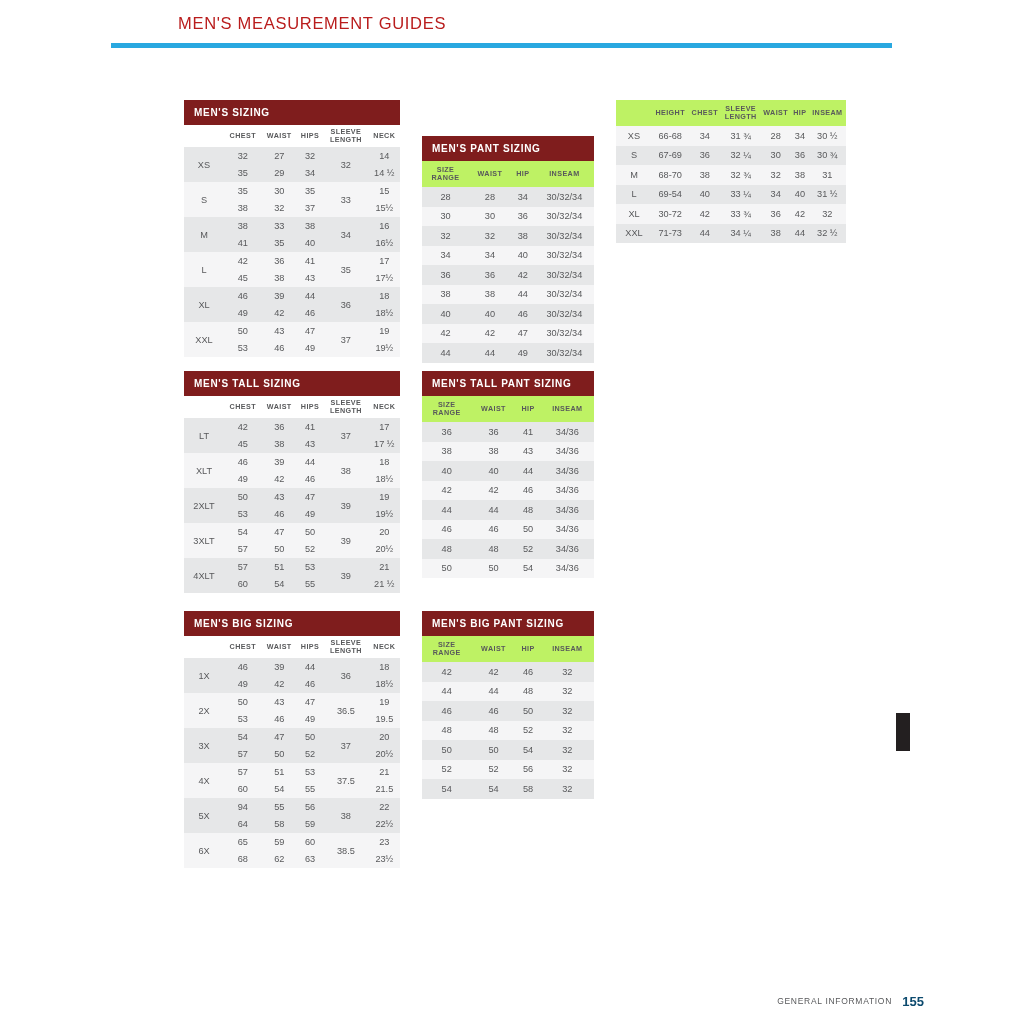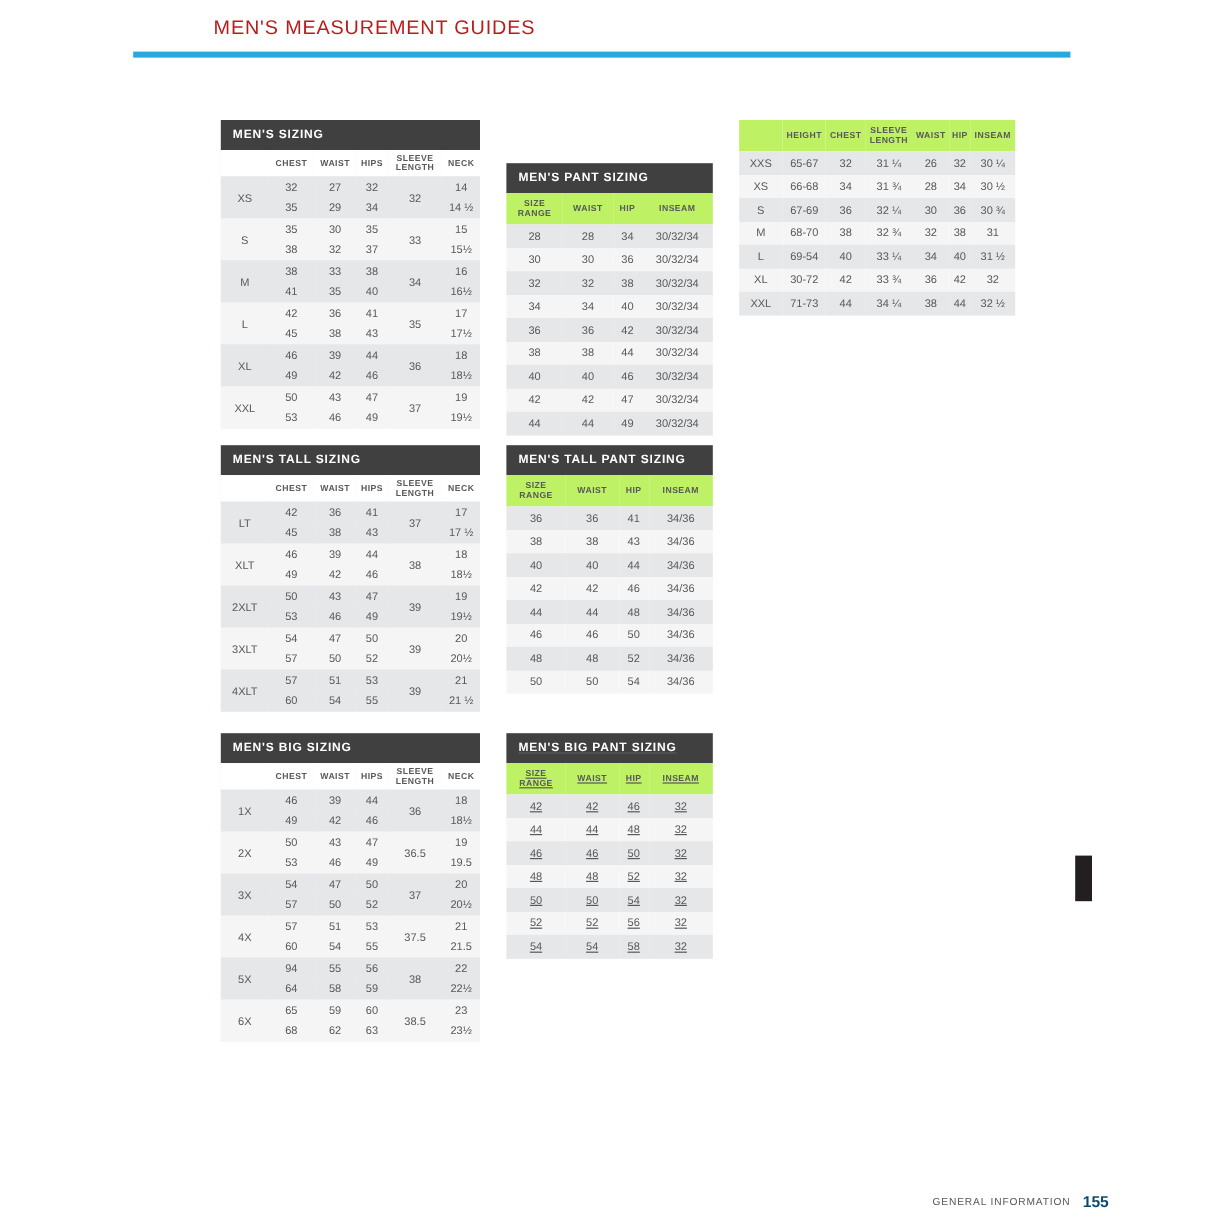--- a/index.html
+++ b/index.html
@@ -20,21 +20,21 @@
     font-weight:400;
   }
   .title-rule{
     position:absolute;
     left:111px; top:43px;
     width:781px; height:5px;
     background:#29a8e0;
   }
   .table-block{position:absolute;}
   .tbl-head{
-    background:#404040;
+    background:#7f1d1d;
     color:#ffffff;
     font-size:10px;
     font-weight:bold;
     letter-spacing:0.7px;
     padding:7px 0 7px 10px;
     box-sizing:border-box;
   }
   table.grid{
     border-collapse:collapse;
     width:100%;
@@ -276,29 +276,20 @@
         <th style="width:34px"></th>
         <th>HEIGHT</th>
         <th>CHEST</th>
         <th>SLEEVE<br>LENGTH</th>
         <th>WAIST</th>
         <th>HIP</th>
         <th>INSEAM</th>
       </tr>
     </thead>
     <tbody>
-        <tr class="rband">
-          <td>XXS</td>
-          <td>65-67</td>
-          <td>32</td>
-          <td>31 ¼</td>
-          <td>26</td>
-          <td>32</td>
-          <td>30 ¼</td>
-        </tr>
         <tr class="wband">
           <td>XS</td>
           <td>66-68</td>
           <td>34</td>
           <td>31 ¾</td>
           <td>28</td>
           <td>34</td>
           <td>30 ½</td>
         </tr>
         <tr class="rband">
@@ -597,21 +588,21 @@
         <tr class="wband">
           <td>68</td>
           <td>62</td>
           <td>63</td>
           <td>23½</td>
         </tr>
       </tbody>
   </table>
 </div>
 
-<div class="table-block" style="left:422px;top:611px;width:172px;text-decoration:underline;">
+<div class="table-block" style="left:422px;top:611px;width:172px;">
   <div class="tbl-head">MEN'S BIG PANT SIZING</div>
   <table class="simple">
     <thead>
       <tr>
         <th>SIZE<br>RANGE</th>
         <th>WAIST</th>
         <th>HIP</th>
         <th>INSEAM</th>
       </tr>
     </thead>

